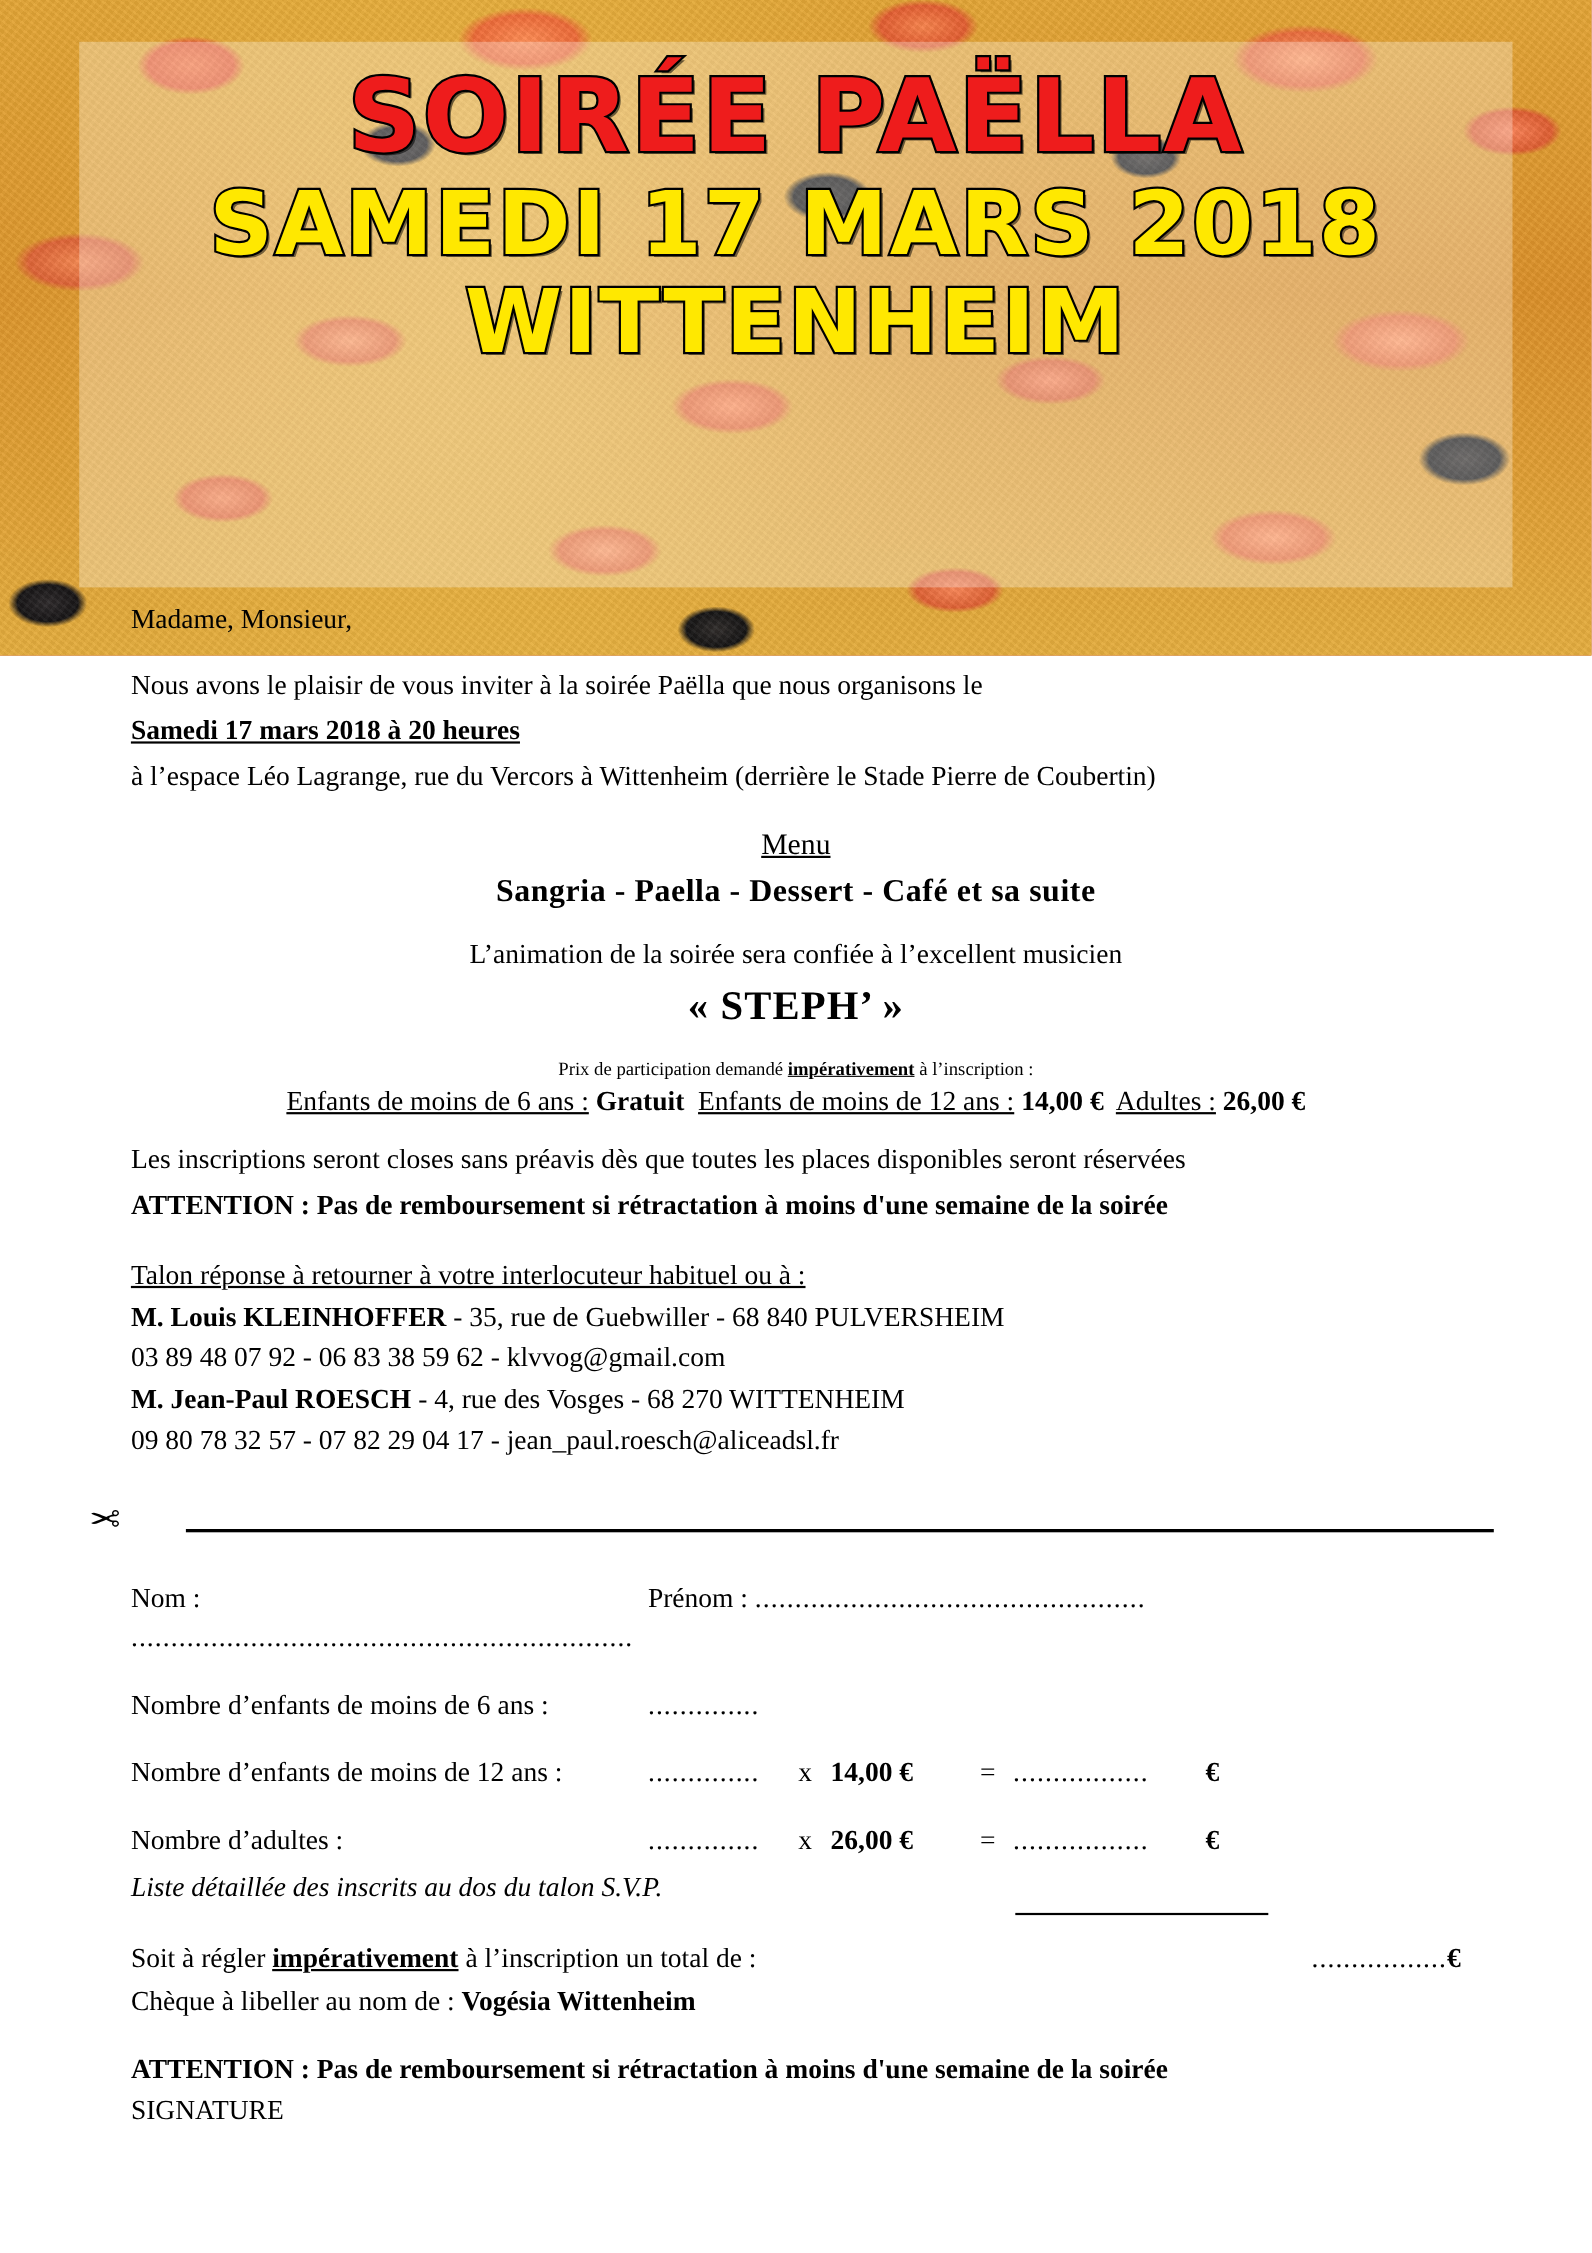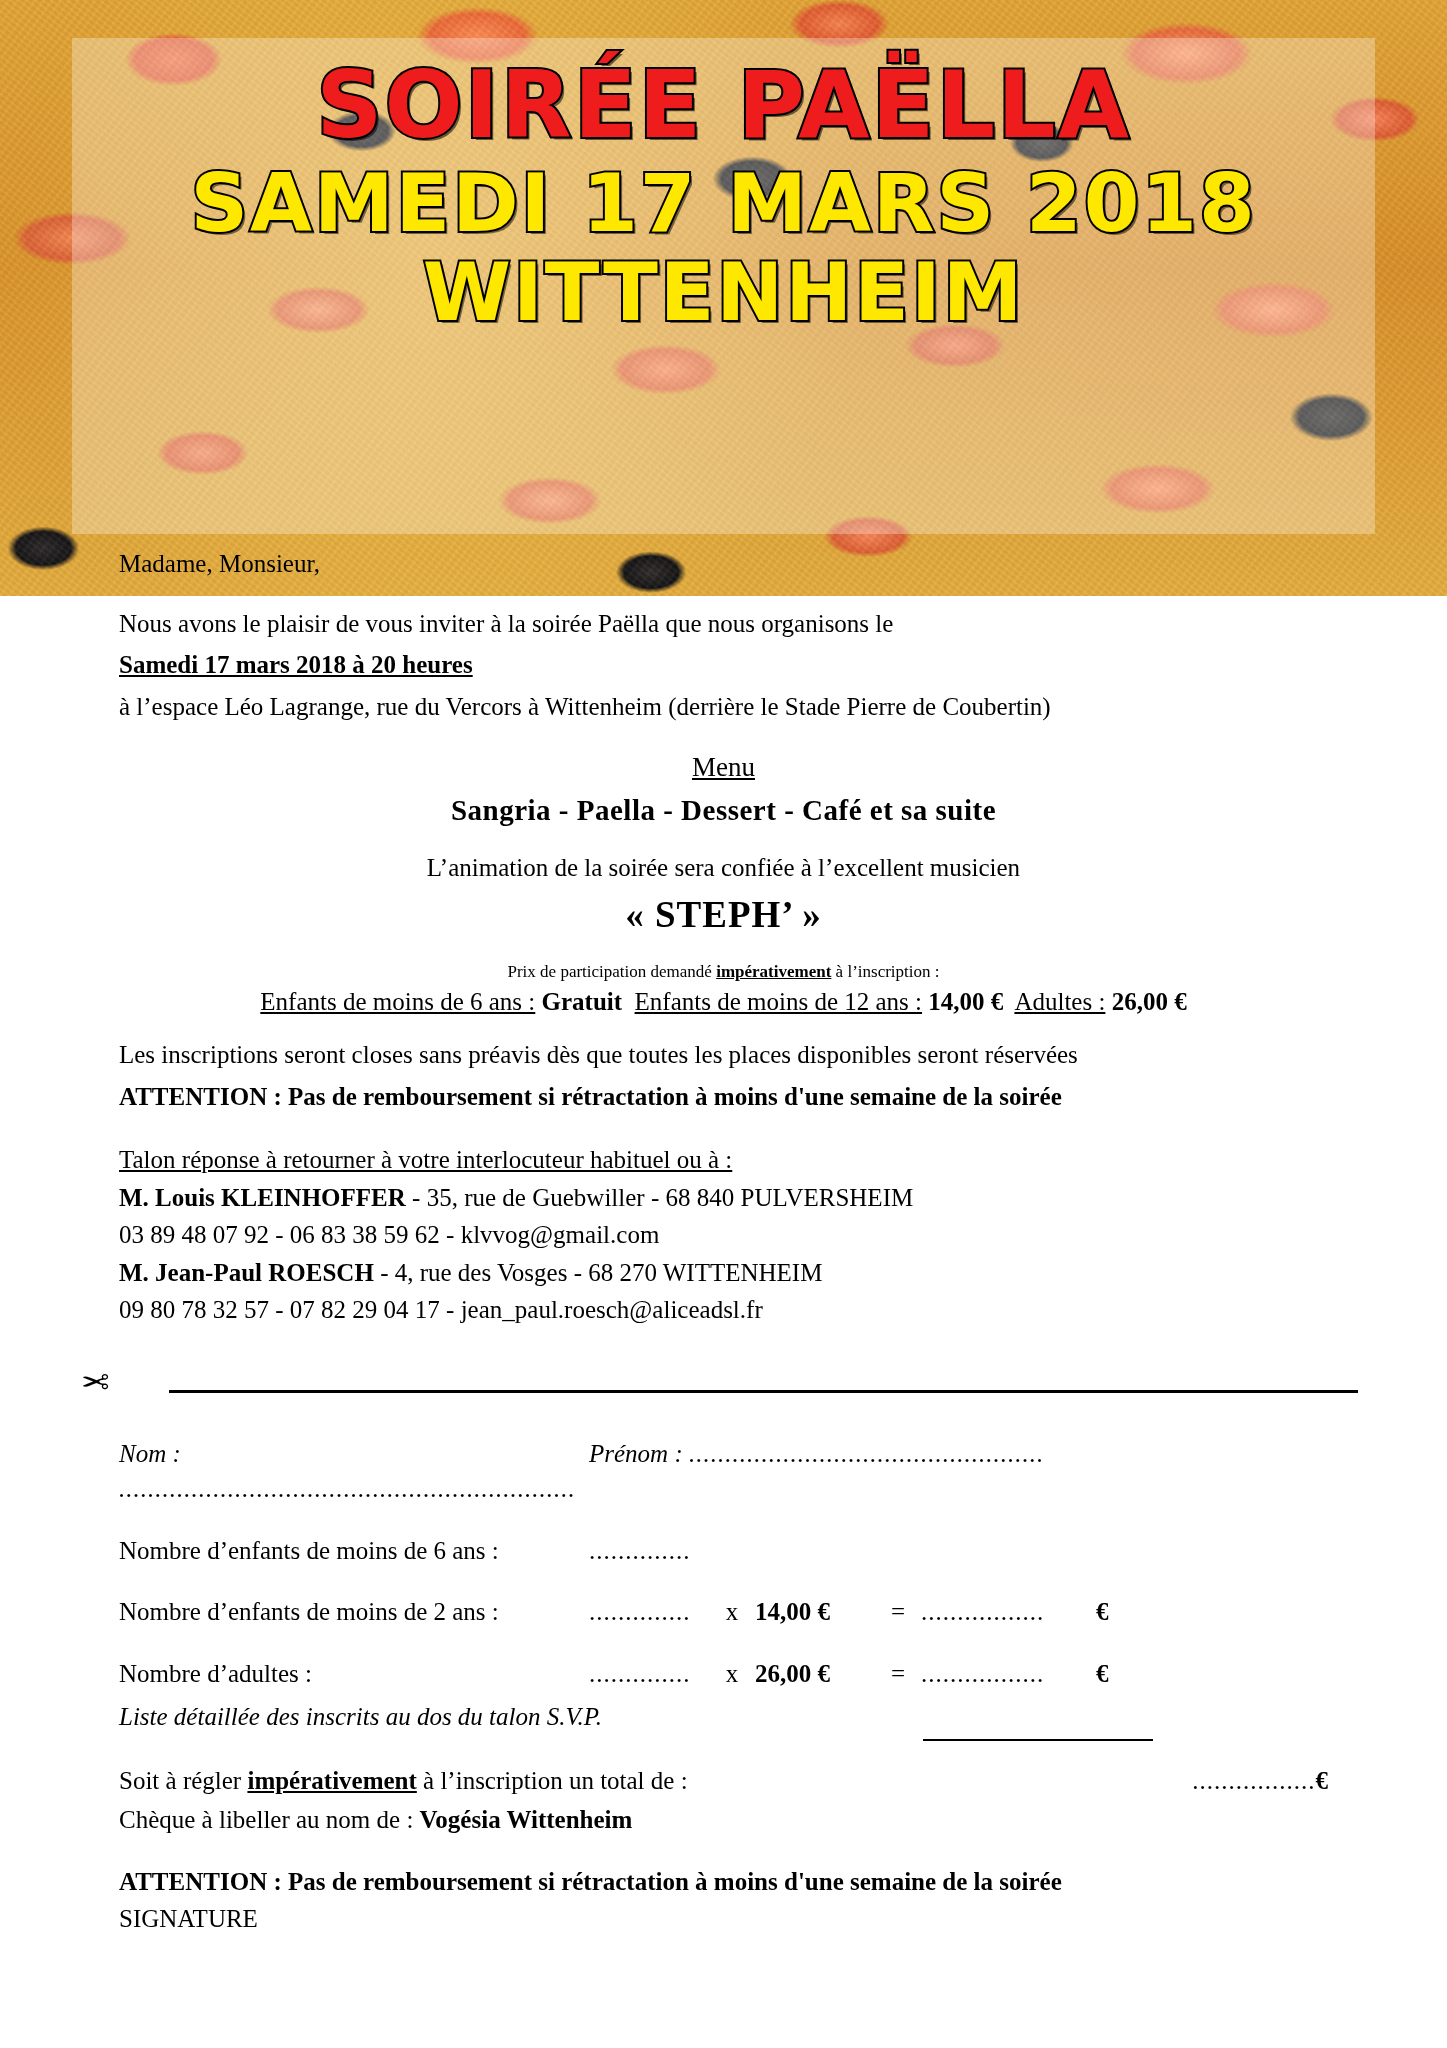--- a/index.html
+++ b/index.html
@@ -172,21 +172,21 @@
   .coupon .row { display: flex; align-items: baseline; margin-bottom: 26px; }
   .coupon .lbl { white-space: nowrap; }
   .dots { letter-spacing: 1px; }
   .col-a { width: 470px; }
   .col-dots1 { width: 120px; text-align: left; }
   .x { width: 46px; text-align: center; }
   .amt { width: 120px; font-weight: bold; white-space: nowrap; }
   .eq { width: 46px; text-align: center; }
   .res { width: 175px; }
   .euro { font-weight: bold; }
-  .nom-row { display: flex; align-items: baseline; font-style: italic; }
+  .nom-row { display: flex; align-items: baseline; }
   .nom-row .seg1 { width: 470px; }
   .sub-note { margin-top: -18px; margin-bottom: 4px; font-style: italic; }
   .total-rule {
     width: 230px;
     border-top: 2px solid #000;
     margin: 4px 0 0 804px;
   }
   .final-line { display: flex; align-items: baseline; margin-top: 22px; }
   .final-line .lead { flex: 0 0 auto; }
   .final-line .spacer { flex: 1 1 auto; }
@@ -278,21 +278,21 @@
         <span class="dots">.................................................</span>
       </span>
     </div>
 
     <div class="row">
       <span class="lbl col-a">Nombre d’enfants de moins de 6 ans :</span>
       <span class="dots col-dots1">..............</span>
     </div>
 
     <div class="row">
-      <span class="lbl col-a">Nombre d’enfants de moins de 2 ans :</span>
+      <span class="lbl col-a">Nombre d’enfants de moins de 12 ans :</span>
       <span class="dots col-dots1">..............</span>
       <span class="x">x</span>
       <span class="amt">14,00 €</span>
       <span class="eq">=</span>
       <span class="dots res">.................</span>
       <span class="euro">€</span>
     </div>
 
     <div class="row">
       <span class="lbl col-a">Nombre d’adultes :</span>

